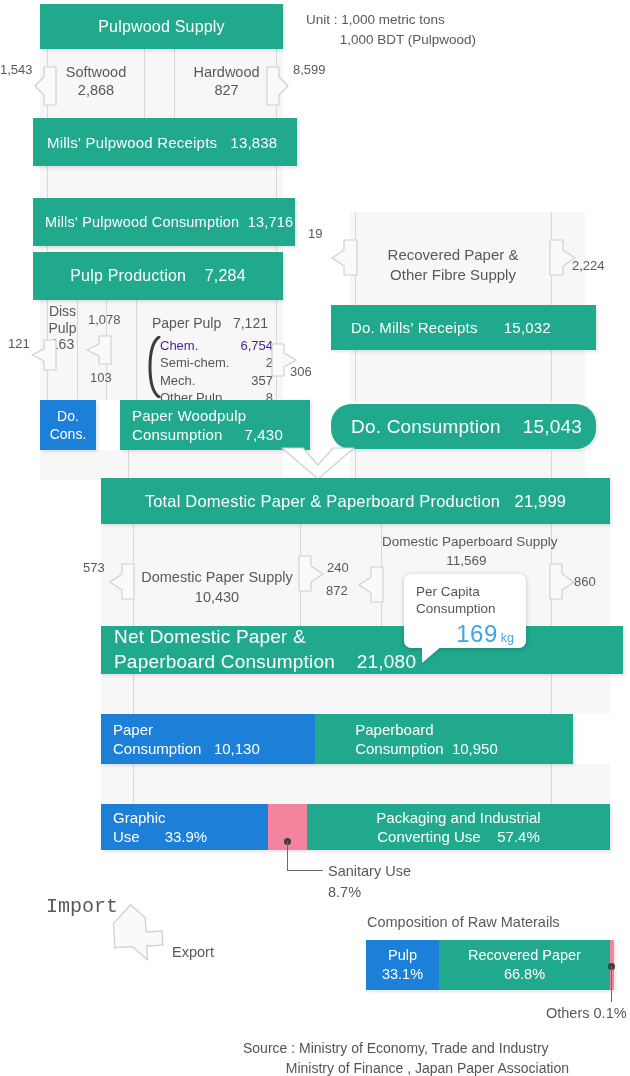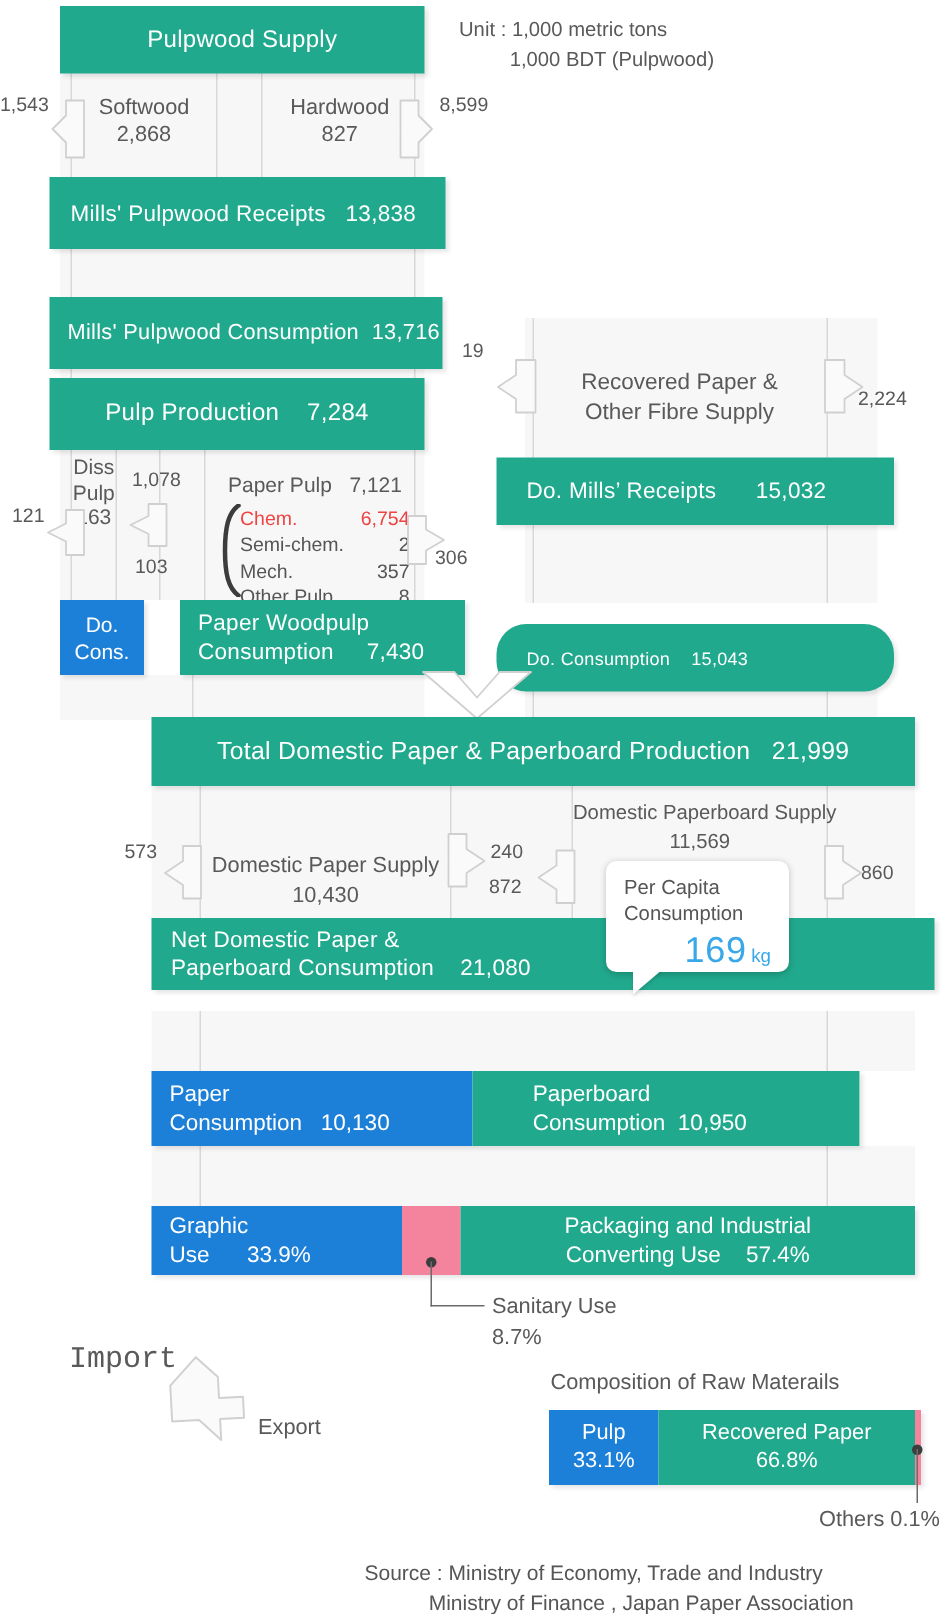--- a/index.html
+++ b/index.html
@@ -185,21 +185,21 @@
 
   <div class="lab" style="left:152px;top:315px;font-size:14px;">Paper Pulp   7,121</div>
 
   <div class="bracket" style="left:147px;top:336px;">
     <svg width="14" height="62" viewBox="0 0 14 62">
         <path d="M12 1 C5 6, 3 16, 3 31 C3 46, 5 56, 12 61" fill="none" stroke="#3c3c3c" stroke-width="3" stroke-linecap="round"></path>
       </svg>
   </div>
 
   <div class="abs" style="left:160px;top:337px;width:113px;">
-    <div style="display:flex;justify-content:space-between;font-size:13px;line-height:1.33;color:#ef4444;">
+    <div style="display:flex;justify-content:space-between;font-size:13px;line-height:1.33;color:#4c1d95;">
       <span>Chem.</span>
       <span>6,754</span>
     </div>
     <div style="display:flex;justify-content:space-between;font-size:13px;line-height:1.33;color:#555;">
       <span>Semi-chem.</span>
       <span>2</span>
     </div>
     <div style="display:flex;justify-content:space-between;font-size:13px;line-height:1.33;color:#555;">
       <span>Mech.</span>
       <span>357</span>
@@ -241,21 +241,21 @@
     <svg width="28" height="42" viewBox="0 0 28 42">
         <path d="M0 4 L13 4 L13 14 L25 22 L13 30 L13 39 L0 39 Z" fill="#fafafa" stroke="#d0d0d0" stroke-width="1.2" stroke-linejoin="round"></path>
       </svg>
   </div>
   <div class="num" style="left:572px;top:258px;">2,224</div>
 
   <div class="gbox" style="left:331px;top:305px;width:245px;height:45px;padding-left:20px;font-size:15px;">
     <span class="lbl">Do. Mills’ Receipts      15,032</span>
   </div>
 
-  <div class="gbox" style="left:331px;top:416px;width:245px;height:45px;padding-left:20px;font-size:12px;border-radius:20px;">
+  <div class="gbox" style="left:331px;top:404px;width:245px;height:45px;padding-left:20px;font-size:19px;border-radius:20px;">
     <span class="lbl">Do. Consumption    15,043</span>
   </div>
 
   <div class="arrow" style="left:281px;top:448px;">
     <svg width="74" height="32" viewBox="0 0 74 32">
         <path d="M1 0 L22 0 L37 17 L52 0 L73 0 L37 31 Z" fill="#ffffff" stroke="#d0d0d0" stroke-width="1.2" stroke-linejoin="round"></path>
       </svg>
   </div>
 
   <div class="gbox center" style="left:101px;top:478px;width:509px;height:46px;font-size:16.5px;">
@@ -288,21 +288,21 @@
       </svg>
   </div>
 
   <div class="arrow" style="left:550px;top:560px;">
     <svg width="26" height="42" viewBox="0 0 26 42">
         <path d="M0 4 L12 4 L12 14 L24 22 L12 30 L12 39 L0 39 Z" fill="#fafafa" stroke="#d0d0d0" stroke-width="1.2" stroke-linejoin="round"></path>
       </svg>
   </div>
   <div class="num" style="left:574px;top:574px;">860</div>
 
-  <div class="gbox" style="left:101px;top:612px;width:509px;height:48px;padding-left:13px;font-size:15px;line-height:1.3;">
+  <div class="gbox" style="left:101px;top:626px;width:509px;height:48px;padding-left:13px;font-size:19px;line-height:1.3;">
     <span class="lbl">Net Domestic Paper &amp;
 Paperboard Consumption    21,080</span>
   </div>
 
   <div class="callout" style="left:404px;top:574px;width:122px;height:74px;">
     <div class="ct">Per Capita
 Consumption</div>
     <div class="cv">
       <span class="cnum">169</span><span class="cunit">kg</span>
     </div>

